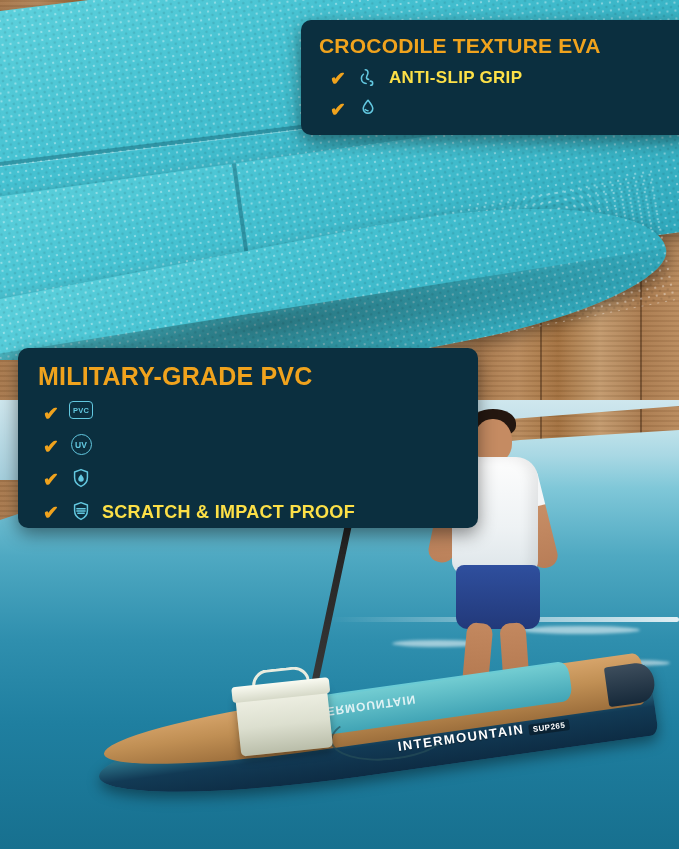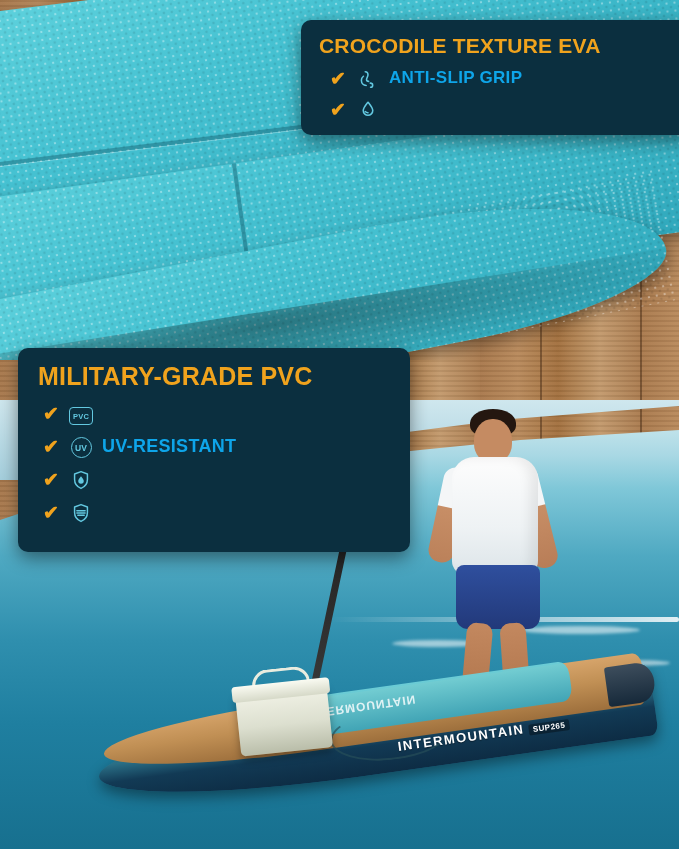--- a/index.html
+++ b/index.html
@@ -223,21 +223,21 @@
     position:absolute;
     background: #0b2f3f;
     color: #ffffff;
     border-radius: 10px;
     box-shadow: 0 6px 18px rgba(0,0,0,0.45);
   }
   .panel-top {
     left: 271px; top: 20px; width: 390px; padding: 14px 16px 14px 18px; margin-left: 30px;
   }
   .panel-mid {
-    left: 18px; top: 348px; width: 392px; padding: 14px 18px 28px 20px;
+    left: 18px; top: 348px; width: 460px; padding: 14px 18px 4px 20px;
   }
   .panel-title {
     color: #f0a31d;
     font-weight: 800;
     letter-spacing: .2px;
     margin: 0 0 8px 0;
   }
   .panel-top .panel-title { font-size: 21px; }
   .panel-mid .panel-title { font-size: 25px; margin-bottom: 10px; }
 
@@ -253,26 +253,26 @@
     font-size: 19px;
     font-weight: 900;
     line-height: 1;
     width: 18px;
     flex: 0 0 18px;
     text-align:center;
   }
   .fico {
     flex: 0 0 24px;
     width: 24px; height: 24px;
-    display:flex; align-items:flex-end; justify-content:center;
+    display:flex; align-items:flex-start; justify-content:center;
     color: #63c8e0;
   }
   .fico svg { display:block; }
   .feat-label {
-    font-size: 17px; font-weight: 800; letter-spacing: .3px; color:#0ea5e9;
+    font-size: 17px; font-weight: 800; letter-spacing: .3px; color:#fde047;
     white-space: nowrap;
   }
   .panel-mid .feat-label { font-size: 18px; }
 
   .badge-pill {
     width: 24px; height: 18px; border-radius: 4px;
     border: 1.6px solid #63c8e0;
     display:flex; align-items:center; justify-content:center;
     font-size: 7.5px; font-weight: 800; color:#63c8e0; letter-spacing:.2px;
   }
@@ -383,37 +383,37 @@
       <span class="fico">
         <span class="badge-pill">PVC</span>
       </span>
     </div>
 
     <div class="feat">
       <span class="check">✔</span>
       <span class="fico">
         <span class="badge-circle">UV</span>
       </span>
-      <span class="feat-label">UV-RESISTANT</span>
     </div>
 
     <div class="feat">
       <span class="check">✔</span>
       <span class="fico">
         <svg width="22" height="22" viewBox="0 0 24 24" fill="none" stroke="#63c8e0" stroke-width="1.6" stroke-linejoin="round">
           <path d="M12 2.8l7 2.6v6c0 4.6-3 8.1-7 9.8-4-1.7-7-5.2-7-9.8v-6l7-2.6z"></path>
           <path d="M12 7.8c1.9 2.4 3 3.7 3 5.2a3 3 0 0 1-6 0c0-1.5 1.1-2.8 3-5.2z" fill="#63c8e0" stroke="none"></path>
         </svg>
       </span>
     </div>
 
     <div class="feat">
       <span class="check">✔</span>
       <span class="fico">
         <svg width="22" height="22" viewBox="0 0 24 24" fill="none" stroke="#63c8e0" stroke-width="1.6" stroke-linejoin="round">
           <path d="M12 2.8l7 2.6v6c0 4.6-3 8.1-7 9.8-4-1.7-7-5.2-7-9.8v-6l7-2.6z"></path>
           <path d="M7.5 9.5h9M7.5 12h9M8.5 14.5h7" stroke-linecap="round"></path>
         </svg>
       </span>
+      <span class="feat-label">SCRATCH &amp; IMPACT PROOF</span>
     </div>
   </div>
 
 </div>
 
 </body></html>

